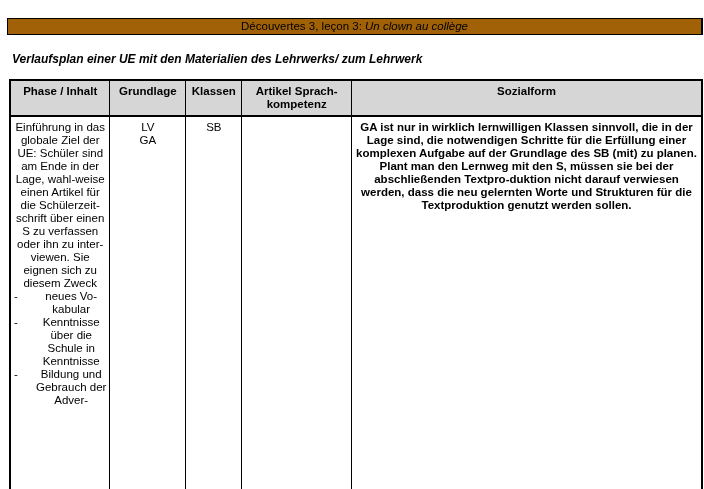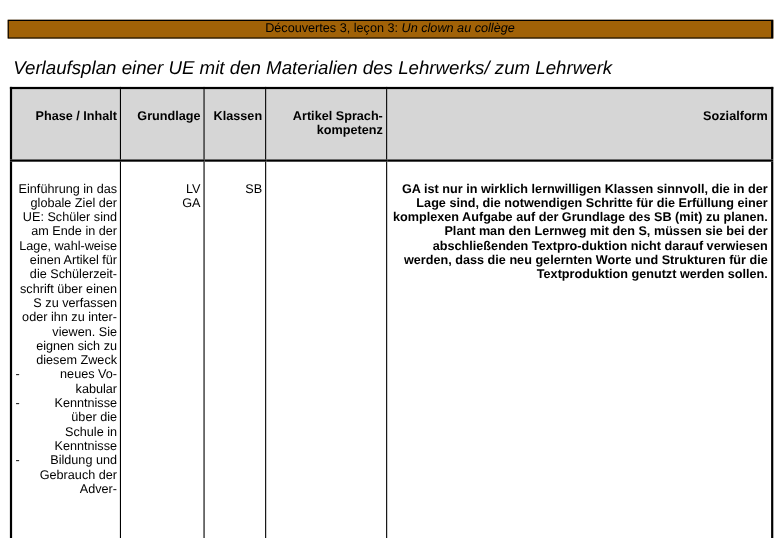--- a/index.html
+++ b/index.html
@@ -2,26 +2,26 @@
 <html><head>
   <meta charset="utf-8">
   <style>
     html, body { margin:0; padding:0; background:#ffffff; }
     body { width:704px; height:489px; position:relative; overflow:hidden;
            font-family:"Liberation Sans", sans-serif; color:#000; }
     .title-bar { position:absolute; left:7px; top:18px; width:693px; height:15px;
                  background:#a16207; border:1.5px solid #000; border-right-width:2px;
                  font-size:11.5px; line-height:15px; text-align:center; }
     .title-bar .it { font-style:italic; }
-    .subtitle { position:absolute; left:12px; top:52px; font-size:17px;
-                font-weight:normal; font-style:italic; }
+    .subtitle { position:absolute; left:12px; top:52px; font-size:12px;
+                font-weight:bold; font-style:italic; }
     table.plan { position:absolute; left:9px; top:79px; width:694px;
                  border-collapse:collapse; border:2px solid #000; font-size:11.5px; }
     table.plan th, table.plan td { border:1px solid #000; vertical-align:top;
-                 padding:19px 3px; line-height:13px; text-align:right; }
+                 padding:4px 3px; line-height:13px; text-align:center; }
     table.plan th { background:#d6d6d6; font-weight:bold; height:26px;
                     border-bottom:2px solid #000; }
     col.c1 { width:100px; } col.c2 { width:76px; } col.c3 { width:56px; }
     col.c4 { width:110px; } col.c5 { width:352px; }
     td.body-cell { height:376px; }
     .phase-list { margin:0; padding:0; list-style:none; }
     .phase-list li { position:relative; padding-left:22px; }
     .phase-list li .dash { position:absolute; left:0; top:0; }
     .comment { line-height:13px;font-weight:bold; }
   </style>

